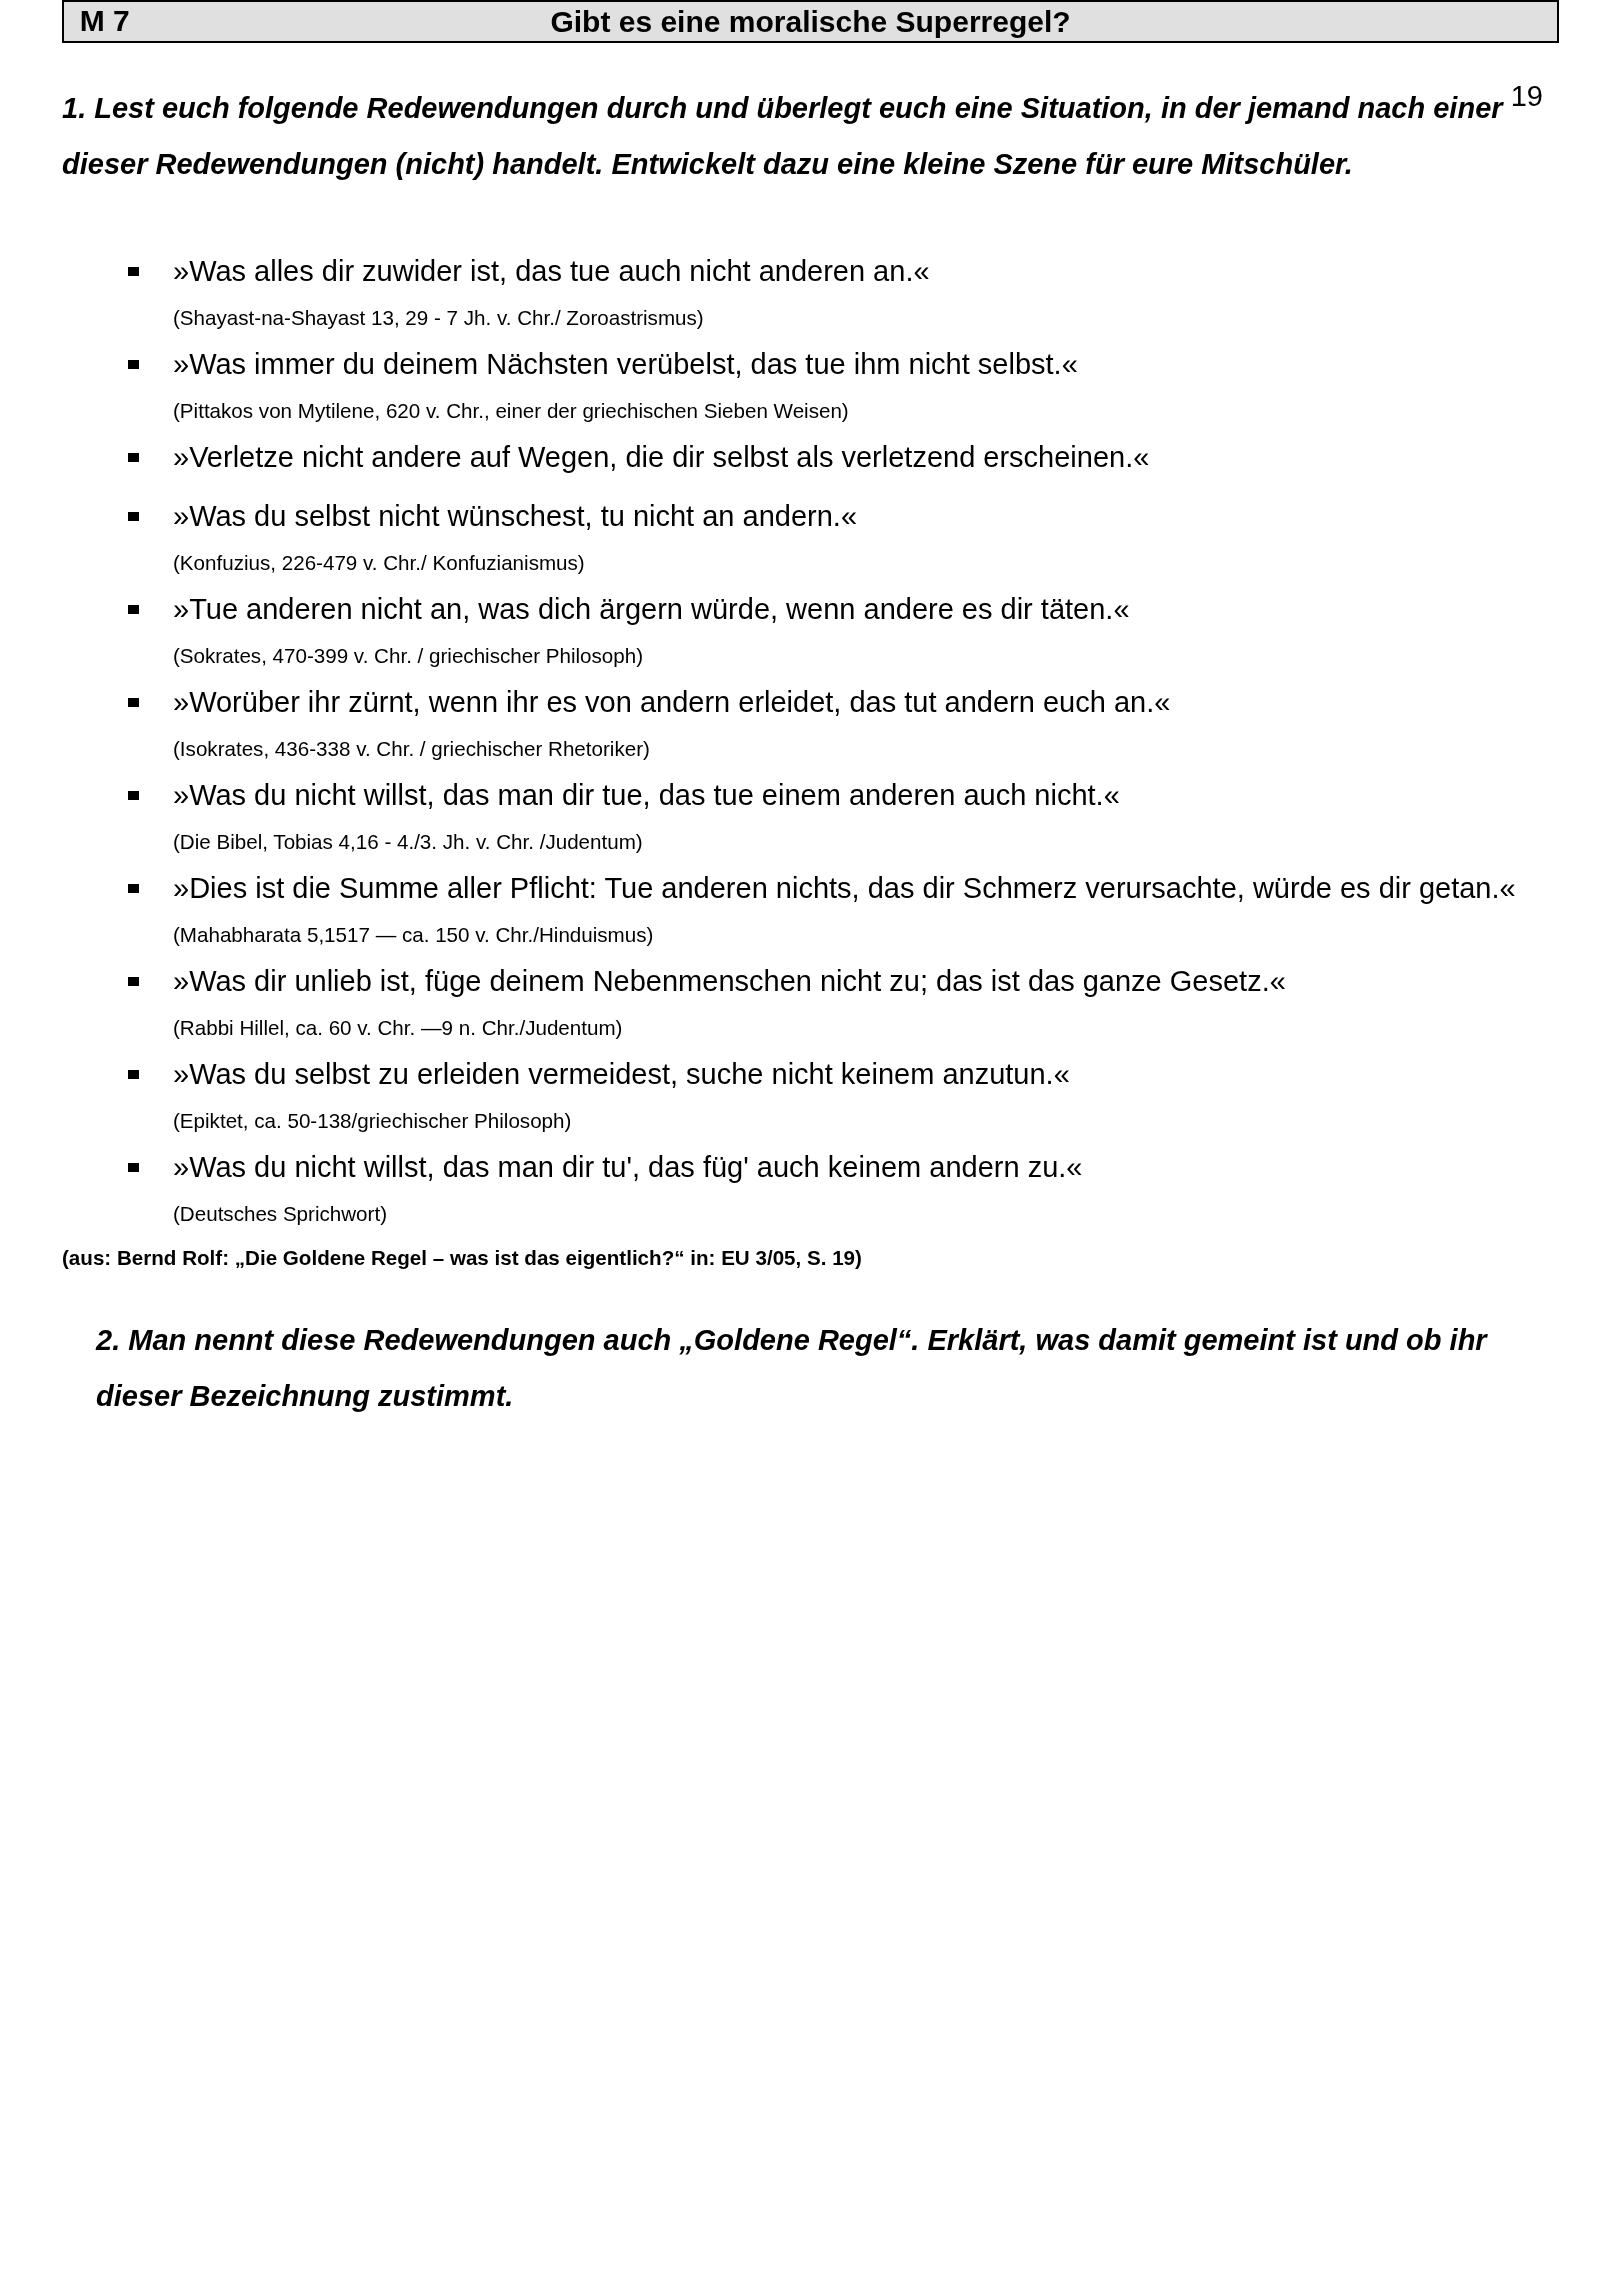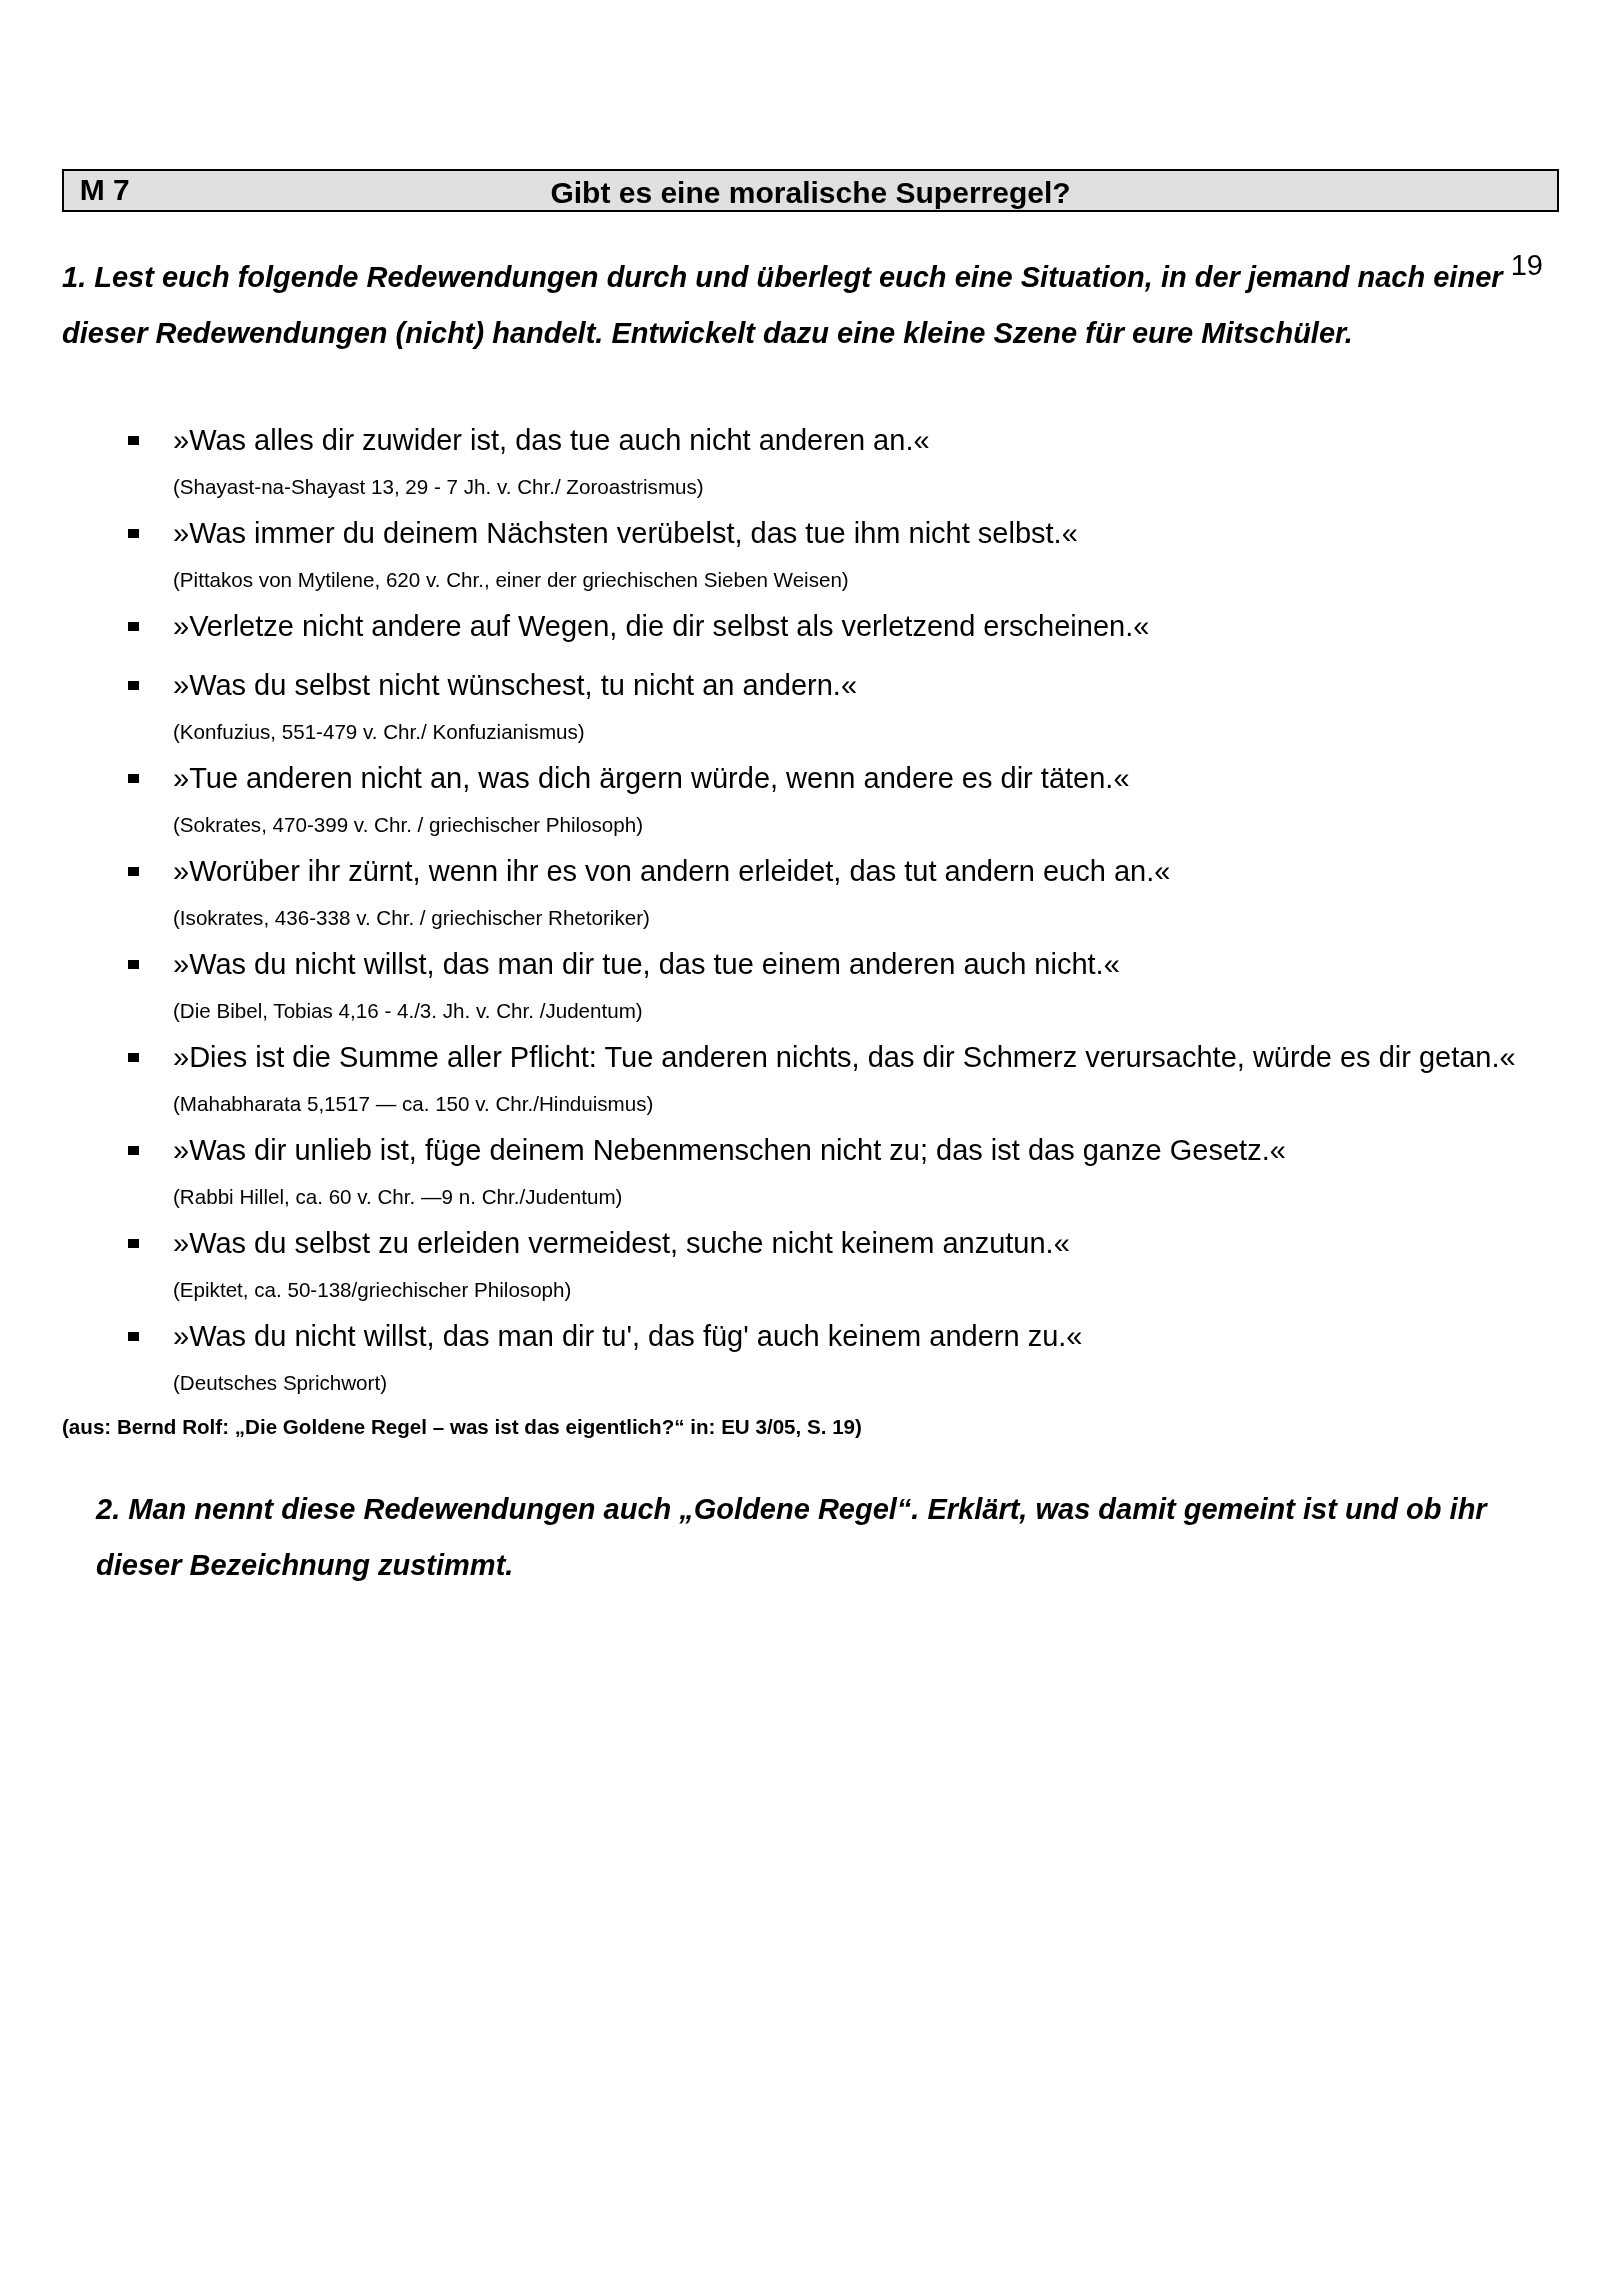--- a/index.html
+++ b/index.html
@@ -20,27 +20,26 @@
   }
   .page-number {
     position: absolute;
     top: 80px;
     right: 78px;
     font-size: 29px;
     line-height: 33px;
   }
   .header-bar {
     position: relative;
-    margin-top: 169px;
     width: 1497px;
     height: 43px;
     background: #e0e0e0;
     border: 2.9px solid #000000;
     display: flex;
-    align-items: flex-end;
+    align-items: center;
   }
   .header-code {
     position: absolute;
     left: 15.7px;
     top: 0;
     height: 37px;
     display: flex;
     align-items: center;
     font-size: 30px;
     font-weight: bold;
@@ -137,21 +136,21 @@
       <div class="rule-body">
         <p class="quote">»Verletze nicht andere auf Wegen, die dir selbst als verletzend erscheinen.«</p>
       </div>
     </li>
     <li class="rule-item">
       <span class="marker-cell">
           <span class="bullet-square"></span>
         </span>
       <div class="rule-body">
         <p class="quote">»Was du selbst nicht wünschest, tu nicht an andern.«</p>
-        <p class="source">(Konfuzius, 551-479 v. Chr./ Konfuzianismus)</p>
+        <p class="source">(Konfuzius, 226-479 v. Chr./ Konfuzianismus)</p>
       </div>
     </li>
     <li class="rule-item">
       <span class="marker-cell">
           <span class="bullet-square"></span>
         </span>
       <div class="rule-body">
         <p class="quote">»Tue anderen nicht an, was dich ärgern würde, wenn andere es dir täten.«</p>
         <p class="source">(Sokrates, 470-399 v. Chr. / griechischer Philosoph)</p>
       </div>

